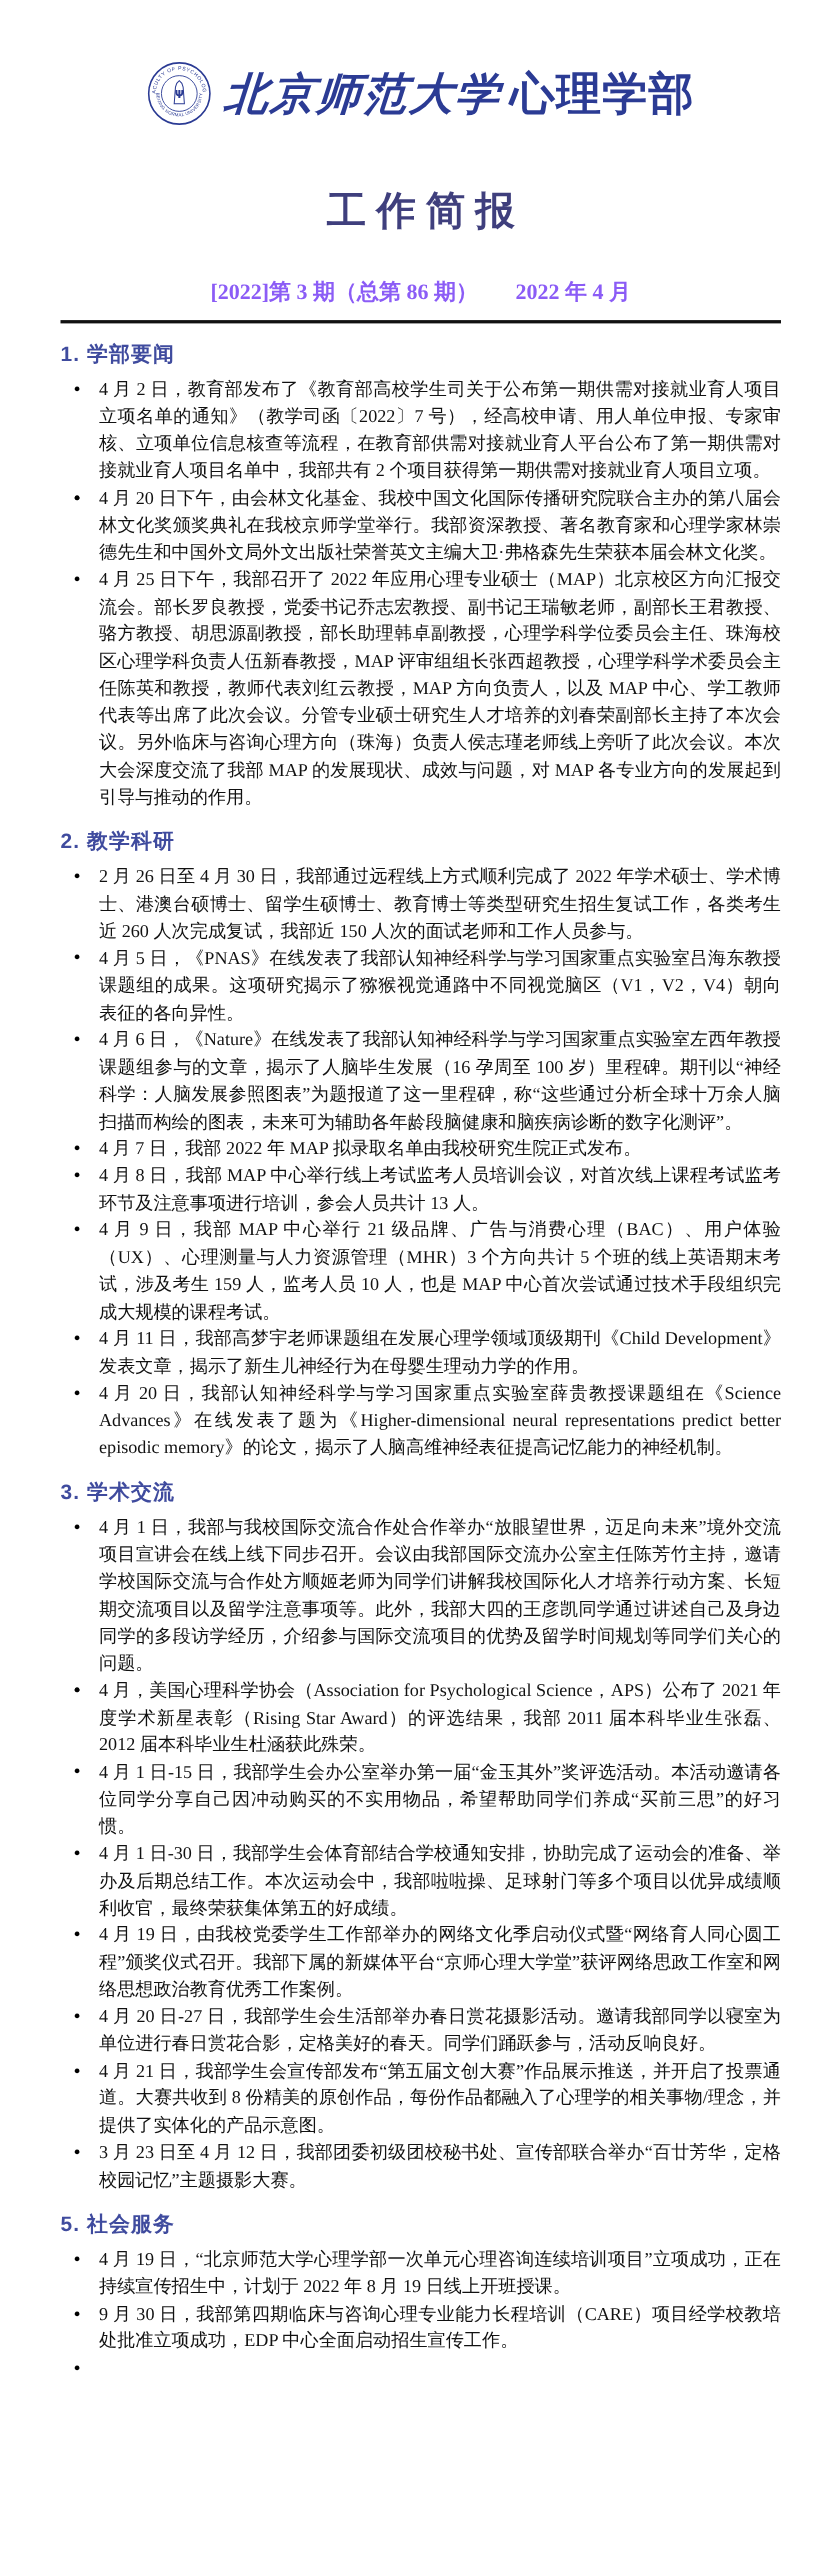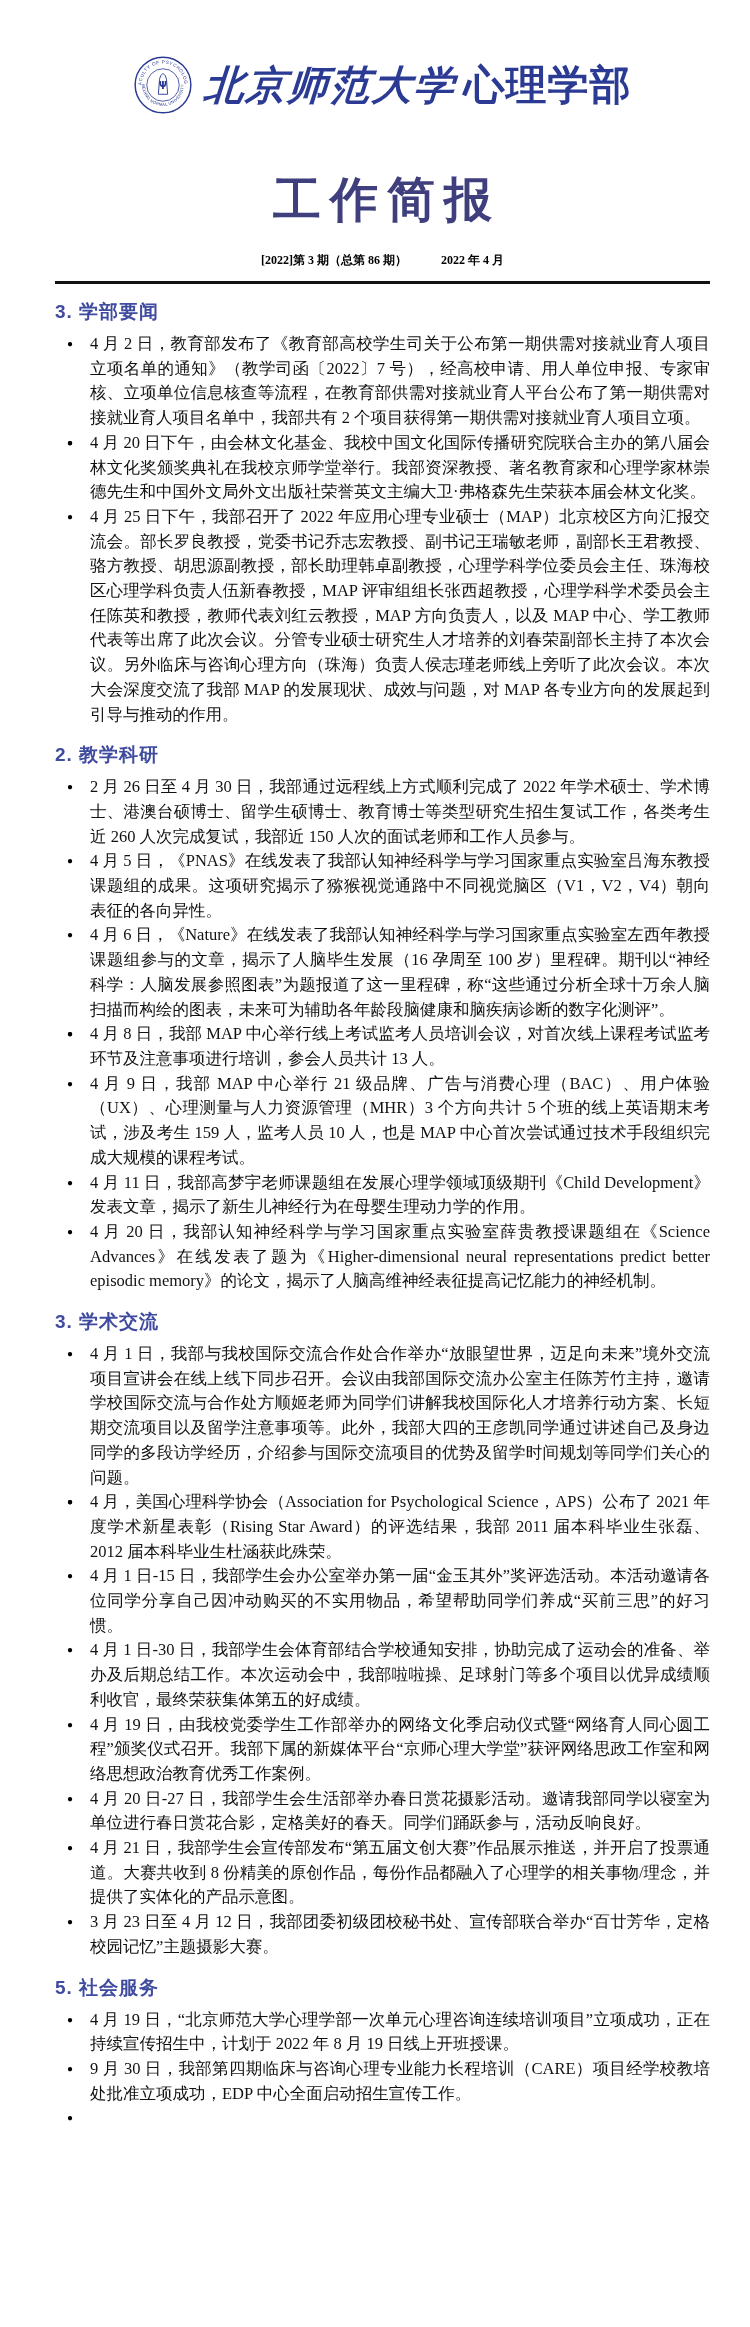--- a/index.html
+++ b/index.html
@@ -25,26 +25,26 @@
     font-family:"Liberation Serif","DejaVu Serif",serif;
   }
   .dept{
     font-size:41px;font-weight:900;letter-spacing:1px;margin-left:8px;
     font-family:"Liberation Sans","DejaVu Sans",sans-serif;
   }
 
   
   .doc-title{
     margin:54px 0 0;text-align:center;
-    font-size:48px;font-weight:bold;color:#3f3f7d;
+    font-size:36px;font-weight:bold;color:#3f3f7d;
     letter-spacing:9px;text-indent:9px;
   }
   .issue-line{
-    margin-top:20px;text-align:center;
-    font-size:12px;font-weight:bold;color:#000000;
+    margin-top:35px;text-align:center;
+    font-size:20px;font-weight:bold;color:#8b5cf6;
   }
   .issue-line .gap{display:inline-block;width:34px;}
   .header-rule{border-top:3px solid #111;margin-top:12px;}
 
   
   .sec-heading{
     margin:15px 0 7px;
     font-family:"Liberation Sans","DejaVu Sans",sans-serif;
     font-size:19px;font-weight:600;color:#3f4b9e;letter-spacing:1px;
   }
@@ -92,35 +92,35 @@
   <h1 class="doc-title">工作简报</h1>
 
   <div class="issue-line">
     <span>[2022]第 3 期（总第 86 期）</span><span class="gap"></span><span>2022 年 4 月</span>
   </div>
 
   <div class="header-rule"></div>
 
   <main id="sections-root">
       <section>
-        <h2 class="sec-heading">3. 学部要闻</h2>
+        <h2 class="sec-heading">1. 学部要闻</h2>
         <ul class="bullets">
           <li><span class="marker">●</span><span>4 月 2 日，教育部发布了《教育部高校学生司关于公布第一期供需对接就业育人项目立项名单的通知》（教学司函〔2022〕7 号），经高校申请、用人单位申报、专家审核、立项单位信息核查等流程，在教育部供需对接就业育人平台公布了第一期供需对接就业育人项目名单中，我部共有 2 个项目获得第一期供需对接就业育人项目立项。</span></li>
           <li><span class="marker">●</span></li>
           <li><span class="marker">●</span><span>4 月 20 日下午，由会林文化基金、我校中国文化国际传播研究院联合主办的第八届会林文化奖颁奖典礼在我校京师学堂举行。我部资深教授、著名教育家和心理学家林崇德先生和中国外文局外文出版社荣誉英文主编大卫·弗格森先生荣获本届会林文化奖。</span></li>
           <li><span class="marker">●</span><span>4 月 25 日下午，我部召开了 2022 年应用心理专业硕士（MAP）北京校区方向汇报交流会。部长罗良教授，党委书记乔志宏教授、副书记王瑞敏老师，副部长王君教授、骆方教授、胡思源副教授，部长助理韩卓副教授，心理学科学位委员会主任、珠海校区心理学科负责人伍新春教授，MAP 评审组组长张西超教授，心理学科学术委员会主任陈英和教授，教师代表刘红云教授，MAP 方向负责人，以及 MAP 中心、学工教师代表等出席了此次会议。分管专业硕士研究生人才培养的刘春荣副部长主持了本次会议。另外临床与咨询心理方向（珠海）负责人侯志瑾老师线上旁听了此次会议。本次大会深度交流了我部 MAP 的发展现状、成效与问题，对 MAP 各专业方向的发展起到引导与推动的作用。</span></li>
         </ul>
       </section>
       <section>
         <h2 class="sec-heading">2. 教学科研</h2>
         <ul class="bullets">
           <li><span class="marker">●</span><span>2 月 26 日至 4 月 30 日，我部通过远程线上方式顺利完成了 2022 年学术硕士、学术博士、港澳台硕博士、留学生硕博士、教育博士等类型研究生招生复试工作，各类考生近 260 人次完成复试，我部近 150 人次的面试老师和工作人员参与。</span></li>
           <li><span class="marker">●</span><span>4 月 5 日，《PNAS》在线发表了我部认知神经科学与学习国家重点实验室吕海东教授课题组的成果。这项研究揭示了猕猴视觉通路中不同视觉脑区（V1，V2，V4）朝向表征的各向异性。</span></li>
           <li><span class="marker">●</span><span>4 月 6 日，《Nature》在线发表了我部认知神经科学与学习国家重点实验室左西年教授课题组参与的文章，揭示了人脑毕生发展（16 孕周至 100 岁）里程碑。期刊以“神经科学：人脑发展参照图表”为题报道了这一里程碑，称“这些通过分析全球十万余人脑扫描而构绘的图表，未来可为辅助各年龄段脑健康和脑疾病诊断的数字化测评”。</span></li>
-          <li><span class="marker">●</span></li>
+          <li><span class="marker">●</span><span>4 月 7 日，我部 2022 年 MAP 拟录取名单由我校研究生院正式发布。</span></li>
           <li><span class="marker">●</span><span>4 月 8 日，我部 MAP 中心举行线上考试监考人员培训会议，对首次线上课程考试监考环节及注意事项进行培训，参会人员共计 13 人。</span></li>
           <li><span class="marker">●</span><span>4 月 9 日，我部 MAP 中心举行 21 级品牌、广告与消费心理（BAC）、用户体验（UX）、心理测量与人力资源管理（MHR）3 个方向共计 5 个班的线上英语期末考试，涉及考生 159 人，监考人员 10 人，也是 MAP 中心首次尝试通过技术手段组织完成大规模的课程考试。</span></li>
           <li><span class="marker">●</span><span>4 月 11 日，我部高梦宇老师课题组在发展心理学领域顶级期刊《Child Development》发表文章，揭示了新生儿神经行为在母婴生理动力学的作用。</span></li>
           <li><span class="marker">●</span><span>4 月 20 日，我部认知神经科学与学习国家重点实验室薛贵教授课题组在《Science Advances》在线发表了题为《Higher-dimensional neural representations predict better episodic memory》的论文，揭示了人脑高维神经表征提高记忆能力的神经机制。</span></li>
         </ul>
       </section>
       <section>
         <h2 class="sec-heading">3. 学术交流</h2>
         <ul class="bullets">
           <li><span class="marker">●</span><span>4 月 1 日，我部与我校国际交流合作处合作举办“放眼望世界，迈足向未来”境外交流项目宣讲会在线上线下同步召开。会议由我部国际交流办公室主任陈芳竹主持，邀请学校国际交流与合作处方顺姬老师为同学们讲解我校国际化人才培养行动方案、长短期交流项目以及留学注意事项等。此外，我部大四的王彦凯同学通过讲述自己及身边同学的多段访学经历，介绍参与国际交流项目的优势及留学时间规划等同学们关心的问题。</span></li>

